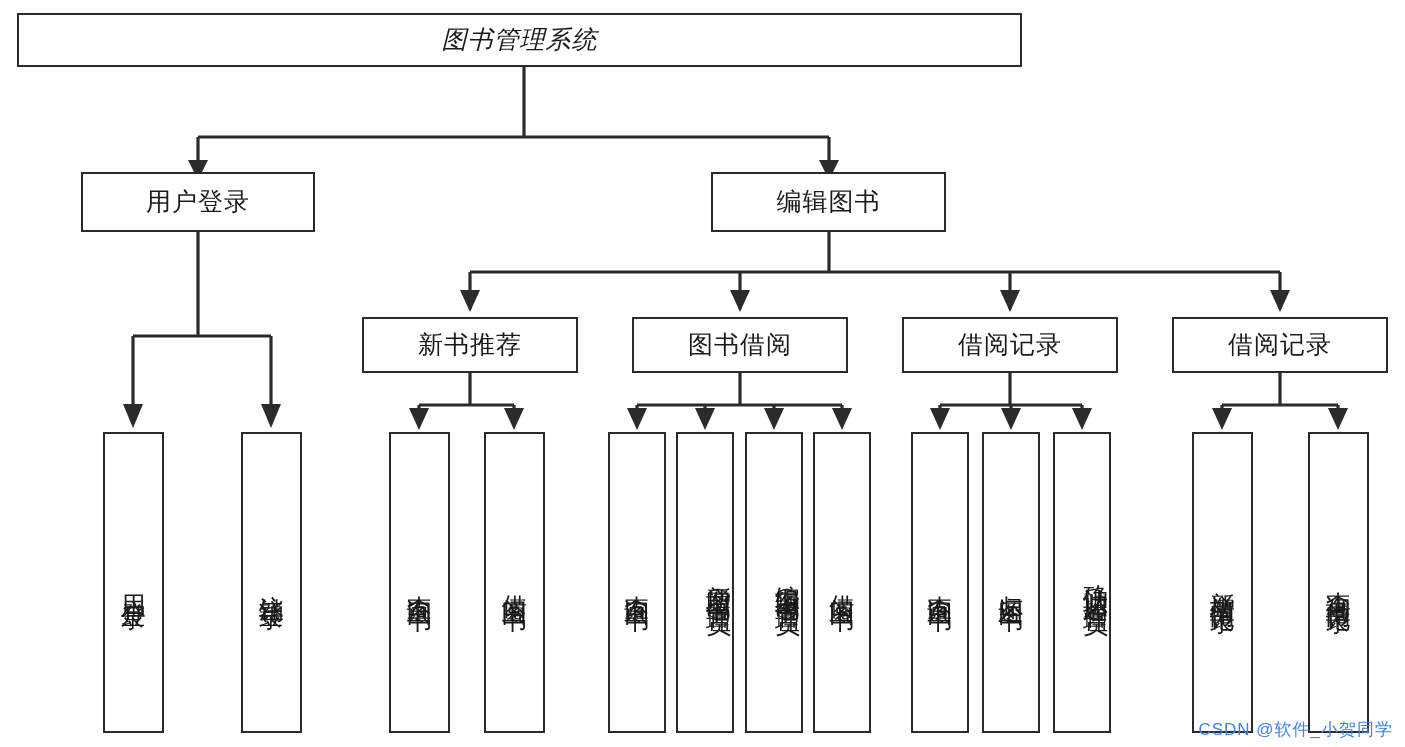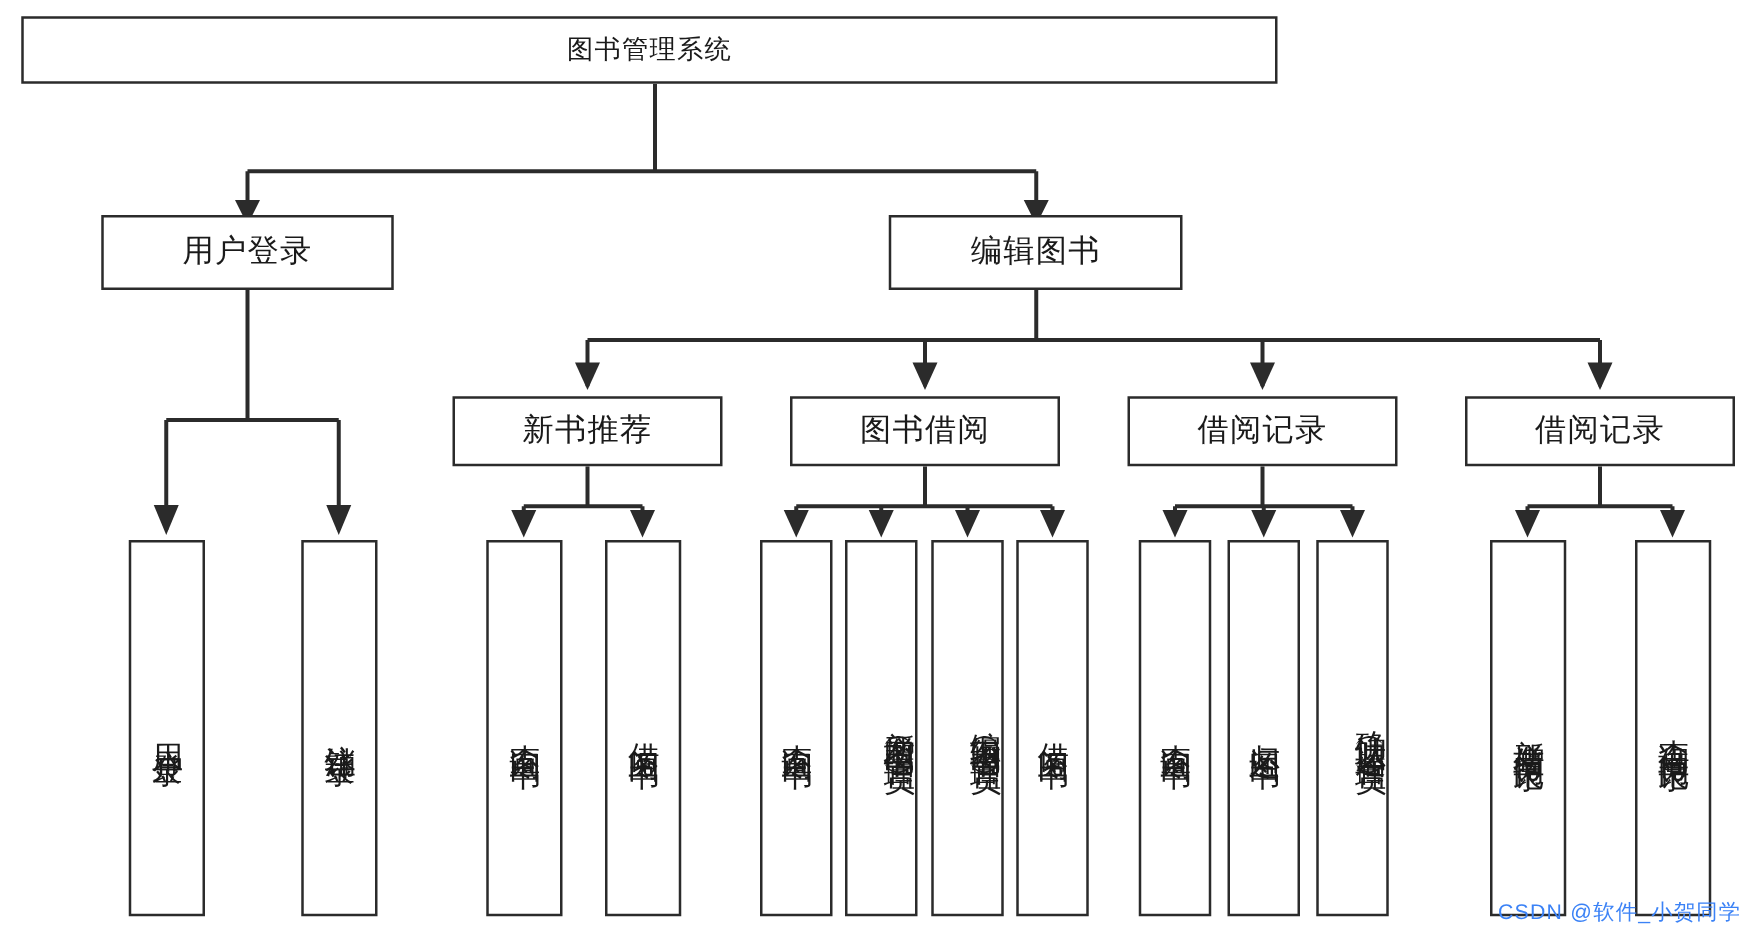--- a/index.html
+++ b/index.html
@@ -34,21 +34,22 @@
     align-items: center;
     justify-content: center;
     color: #1a1a1a;
   }
   .node.horiz {
     font-size: 25px;
     letter-spacing: 1px;
     line-height: 1.1;
   }
   .node.root {
-    font-size: 21px;
+    font-size: 25px;
+    font-style: italic;
   }
   .node.vert {
     writing-mode: vertical-rl;
     text-orientation: upright;
     font-size: 25px;
     letter-spacing: 4px;
     line-height: 1.05;
     padding: 4px 0;
     white-space: nowrap;
   }

